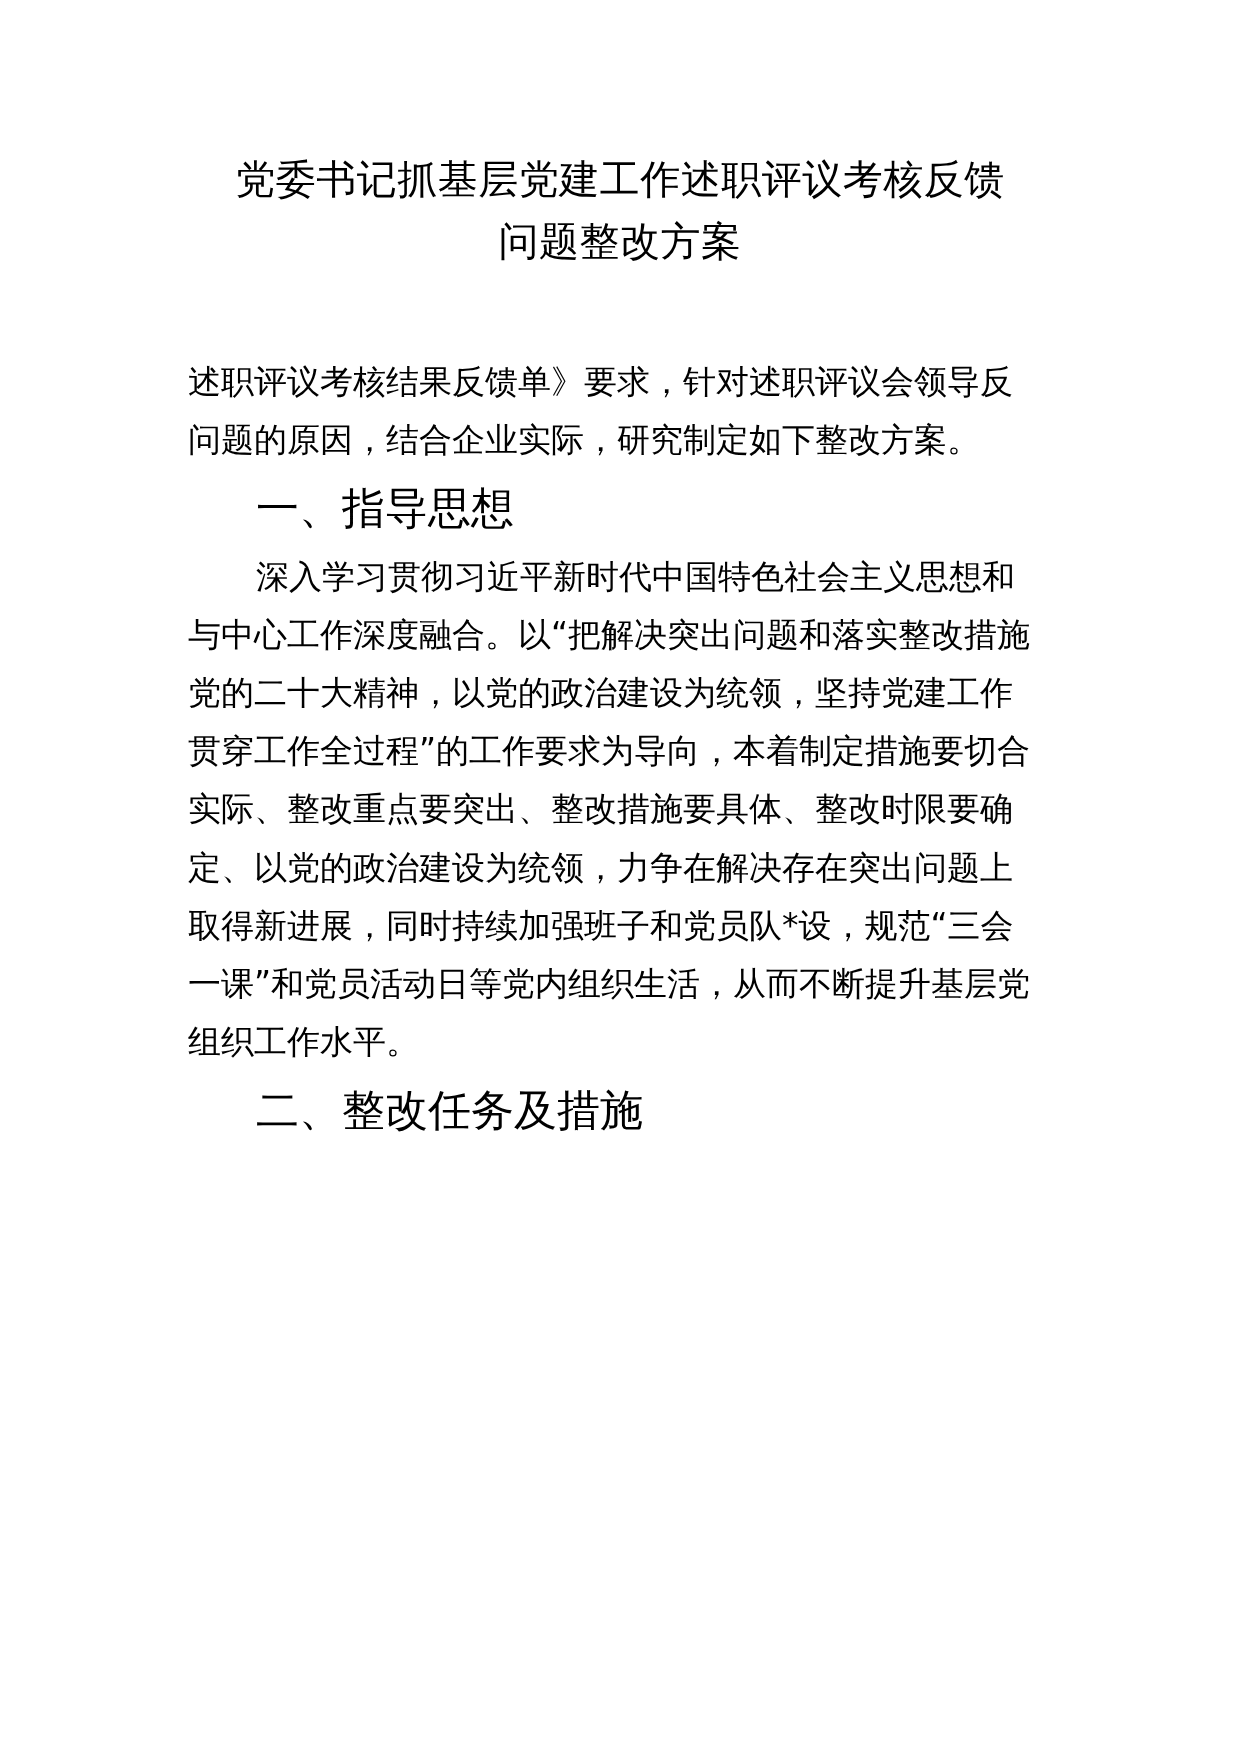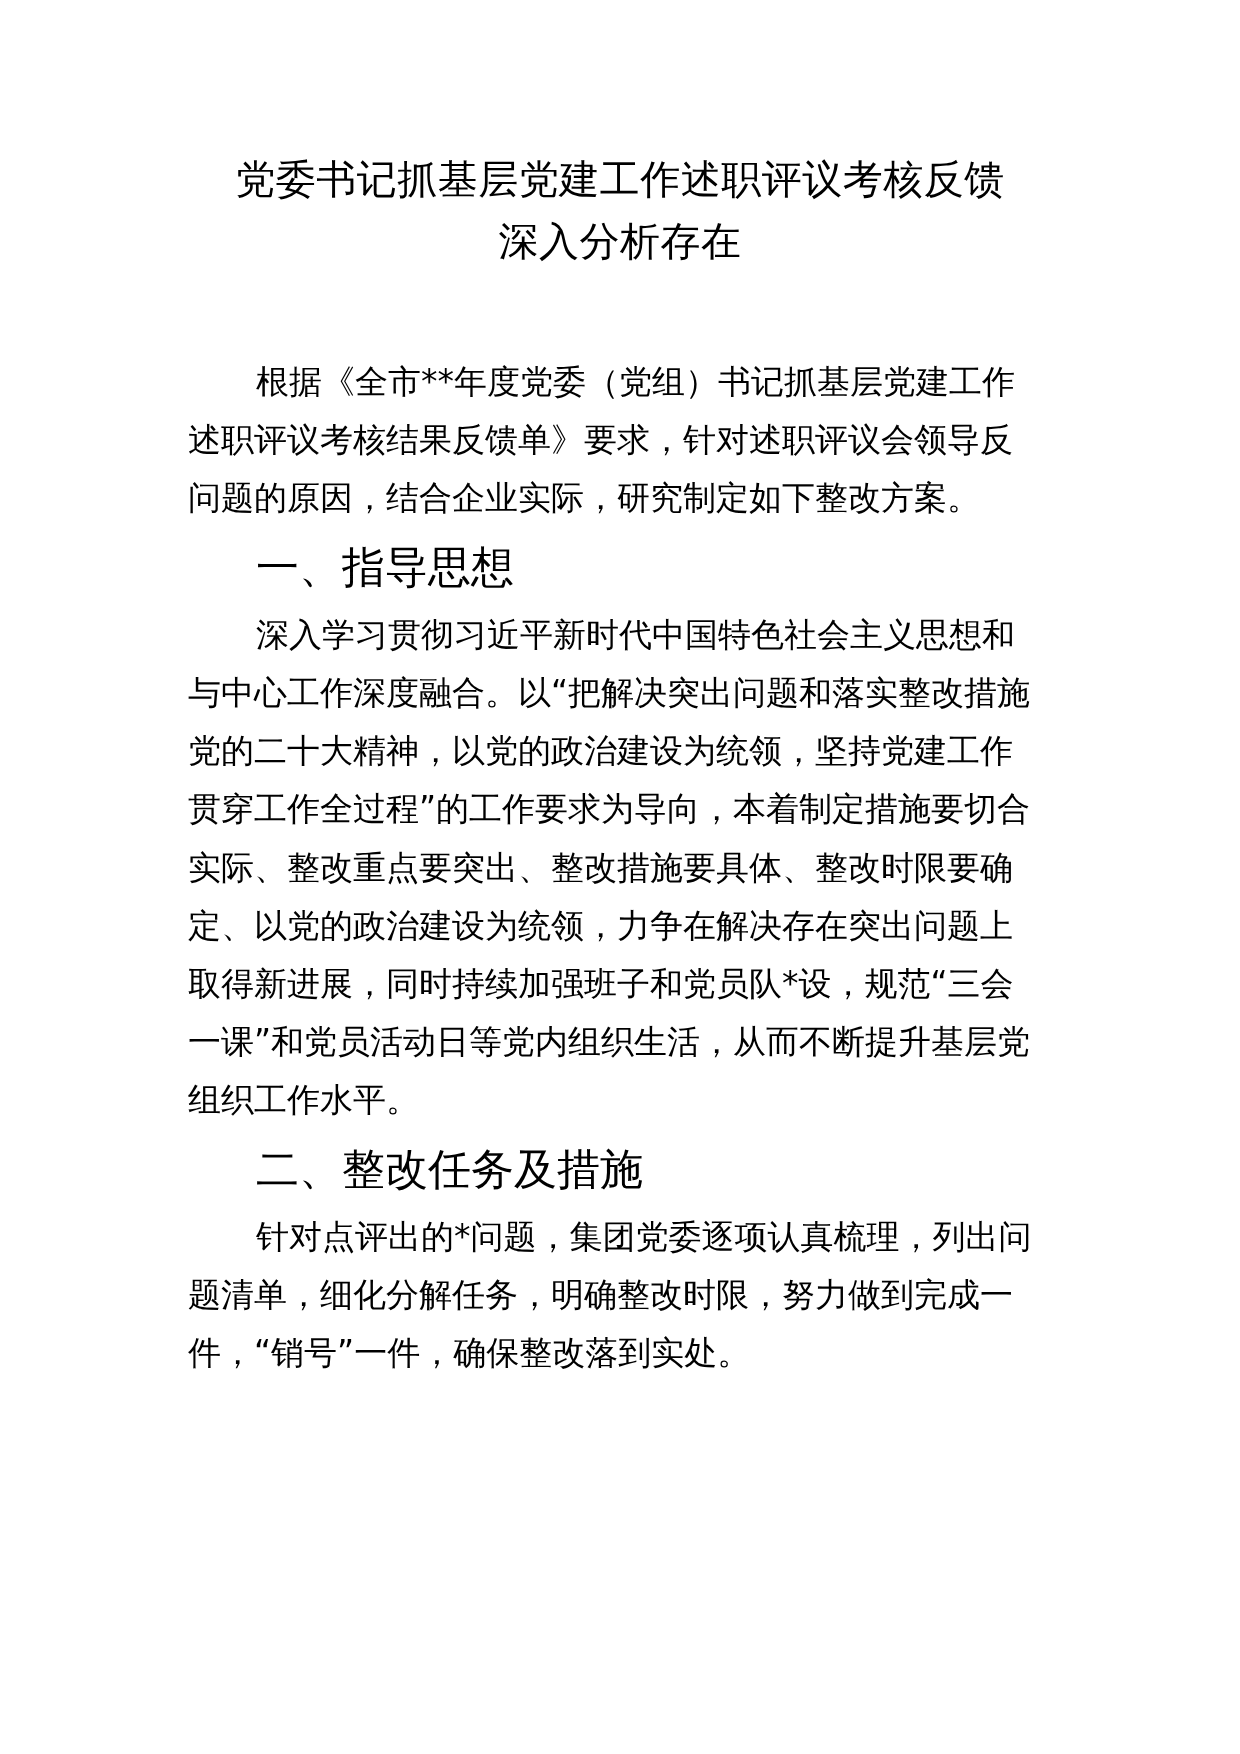--- a/index.html
+++ b/index.html
@@ -17,27 +17,26 @@
     .heading { font-size: 43px; line-height: 58.2px; padding-left: 68px; margin: 0; white-space: nowrap; }
     .gap { height: 10px; }
   </style>
 </head>
 <body>
 
 <div class="page">
 
   <div class="title">
     <div>党委书记抓基层党建工作述职评议考核反馈</div>
-    <div>深入分析存在</div>
+    <div>问题整改方案</div>
   </div>
 
   <div class="body">
 
     <div class="para">
-      <span class="line first">根据《全市**年度党委（党组）书记抓基层党建工作</span>
       <span class="line">述职评议考核结果反馈单》要求，针对述职评议会领导反</span>
       <span class="line">问题的原因，结合企业实际，研究制定如下整改方案。</span>
     </div>
 
     <div class="gap"></div>
     <p class="heading">一、指导思想</p>
     <div class="gap"></div>
 
     <div class="para">
       <span class="line first">深入学习贯彻习近平新时代中国特色社会主义思想和</span>
@@ -48,20 +47,15 @@
       <span class="line">定、以党的政治建设为统领，力争在解决存在突出问题上</span>
       <span class="line">取得新进展，同时持续加强班子和党员队*设，规范“三会</span>
       <span class="line">一课”和党员活动日等党内组织生活，从而不断提升基层党</span>
       <span class="line">组织工作水平。</span>
     </div>
 
     <div class="gap"></div>
     <p class="heading">二、整改任务及措施</p>
     <div class="gap"></div>
 
-    <div class="para">
-      <span class="line first">针对点评出的*问题，集团党委逐项认真梳理，列出问</span>
-      <span class="line">题清单，细化分解任务，明确整改时限，努力做到完成一</span>
-      <span class="line">件，“销号”一件，确保整改落到实处。</span>
-    </div>
 
   </div>
 </div>
 
 </body></html>

